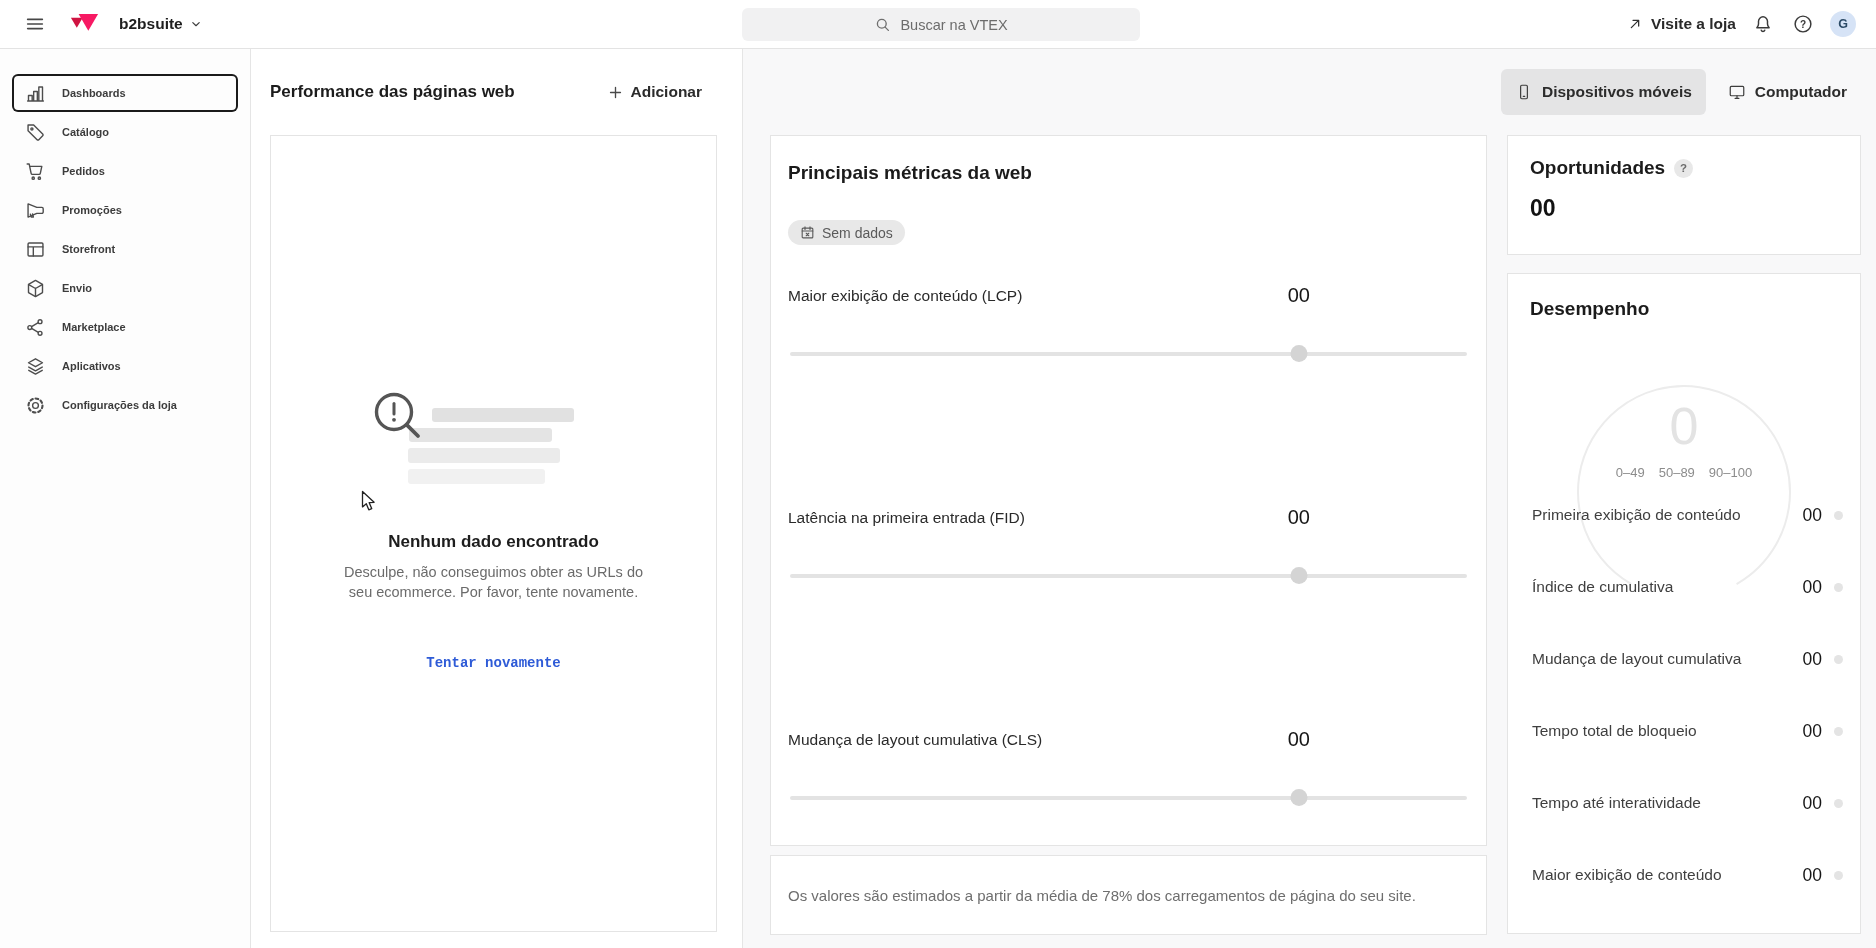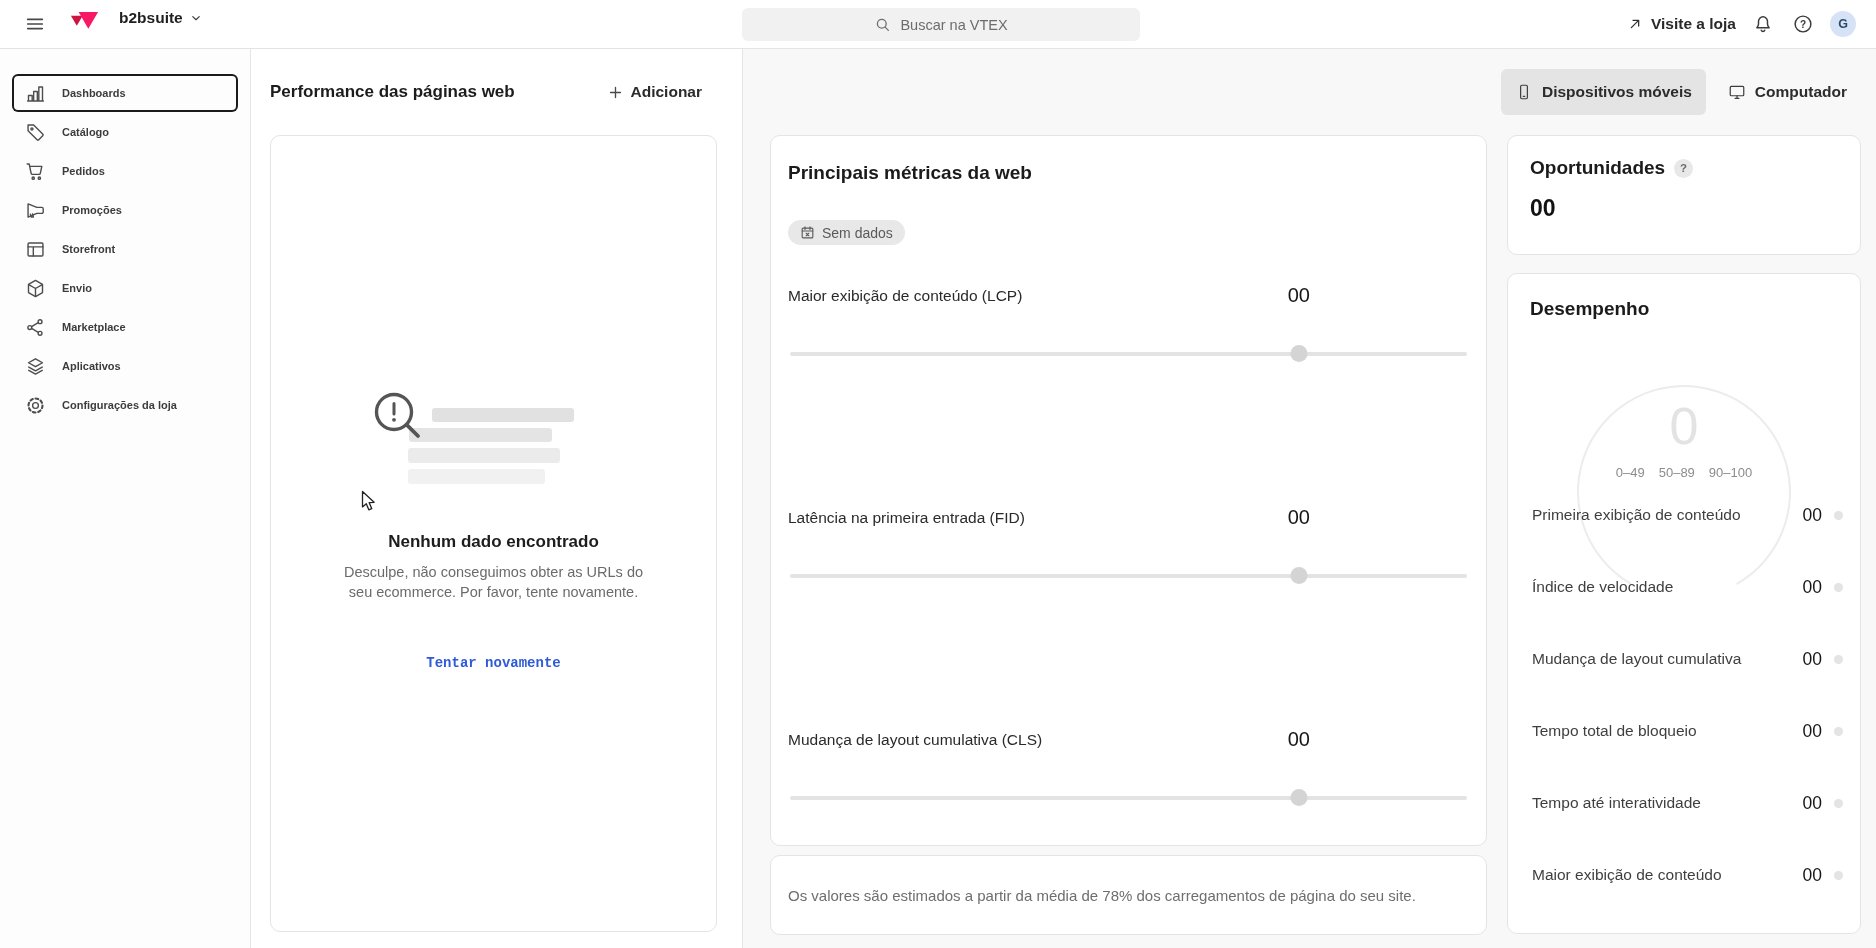--- a/index.html
+++ b/index.html
@@ -2,21 +2,21 @@
 <html><head>
 <meta charset="utf-8">
 <style>
   html,body{margin:0;padding:0;background:#fff;font-family:"Liberation Sans",sans-serif;
     -webkit-font-smoothing:antialiased;}
   #app{position:relative;width:1876px;height:948px;overflow:hidden;background:#fff;color:#1d1d1d;}
 
   
   .topbar{position:absolute;top:0;left:0;right:0;height:49px;background:#fff;
     border-bottom:1px solid #e3e3e3;display:flex;align-items:center;padding:0 20px;box-sizing:border-box;z-index:30;}
-  .tb-left{display:flex;align-items:flex-start;gap:20px;}
+  .tb-left{display:flex;align-items:center;gap:20px;}
   .hamburger{background:none;border:none;padding:4px;cursor:pointer;display:flex;}
   .logo{display:flex;align-items:center;}
   .account{display:flex;align-items:center;gap:6px;font-size:15.5px;font-weight:700;color:#1f1f1f;cursor:pointer;}
   .searchbar{position:absolute;left:742px;top:8px;width:398px;height:33px;background:#f1f1f2;border-radius:6px;
     display:flex;align-items:center;justify-content:center;gap:9px;color:#6c6c6c;font-size:14.5px;cursor:text;}
   .tb-right{margin-left:auto;display:flex;align-items:center;gap:14px;}
   .visit{display:flex;align-items:center;gap:8px;font-size:15.5px;font-weight:600;color:#2a2a2a;cursor:pointer;}
   .tb-icon-btn{background:none;border:none;padding:2px;cursor:pointer;display:flex;}
   .avatar{width:26px;height:26px;border-radius:50%;background:#d6e3f6;color:#2b4a66;font-size:12.5px;font-weight:700;
     display:flex;align-items:center;justify-content:center;cursor:pointer;}
@@ -49,21 +49,21 @@
   .retry-link{background:none;border:none;font-family:Liberation Mono, monospace;font-size:14px;font-weight:600;color:#2e5bd7;cursor:pointer;margin-top:36px;}
 
   
   .right-panel{position:absolute;top:49px;left:743px;right:0;bottom:0;background:#f8f8f9;
     padding:0 15px 0 27px;box-sizing:border-box;}
   .right-header{height:86px;display:flex;align-items:center;justify-content:flex-end;gap:8px;}
   .toggle-btn{display:flex;align-items:center;gap:9px;height:46px;padding:0 14px;border:none;border-radius:6px;
     background:transparent;font-family:inherit;font-size:15.5px;font-weight:600;color:#2c2c2c;cursor:pointer;}
   .toggle-btn.selected{background:#e4e4e5;}
   .cards{display:flex;gap:20px;align-items:flex-start;}
-  .card{background:#fff;border:1px solid #e4e4e4;border-radius:10px;box-sizing:border-box;}
+  .card{background:#fff;border:1px solid #e4e4e4;border-radius:0;box-sizing:border-box;}
 
   
   .vitals-col{width:717px;display:flex;flex-direction:column;gap:9px;}
   .vitals-card{height:711px;padding:26px 17px 0;}
   .vitals-title{font-size:19px;font-weight:700;color:#1b1b1b;}
   .vitals-sub{font-size:13.5px;color:#8b8b8b;margin-top:7px;}
   .badge{display:inline-flex;align-items:center;gap:7px;background:#e8e8e8;color:#5a5a5a;border-radius:14px;
     height:25px;padding:0 12px;font-size:14px;margin-top:36px;}
   .metric{margin-top:42px;}
   .metric + .metric{margin-top:147px;}
@@ -366,21 +366,21 @@
             </div>
           </div>
 
           <div class="perf-list">
             <div class="perf-row">
                 <span class="perf-label">Primeira exibição de conteúdo</span>
                 <span class="perf-value">00</span>
                 <span class="perf-dot"></span>
               </div>
               <div class="perf-row">
-                <span class="perf-label">Índice de velocidade</span>
+                <span class="perf-label">Índice de cumulativa</span>
                 <span class="perf-value">00</span>
                 <span class="perf-dot"></span>
               </div>
               <div class="perf-row">
                 <span class="perf-label">Mudança de layout cumulativa</span>
                 <span class="perf-value">00</span>
                 <span class="perf-dot"></span>
               </div>
               <div class="perf-row">
                 <span class="perf-label">Tempo total de bloqueio</span>

